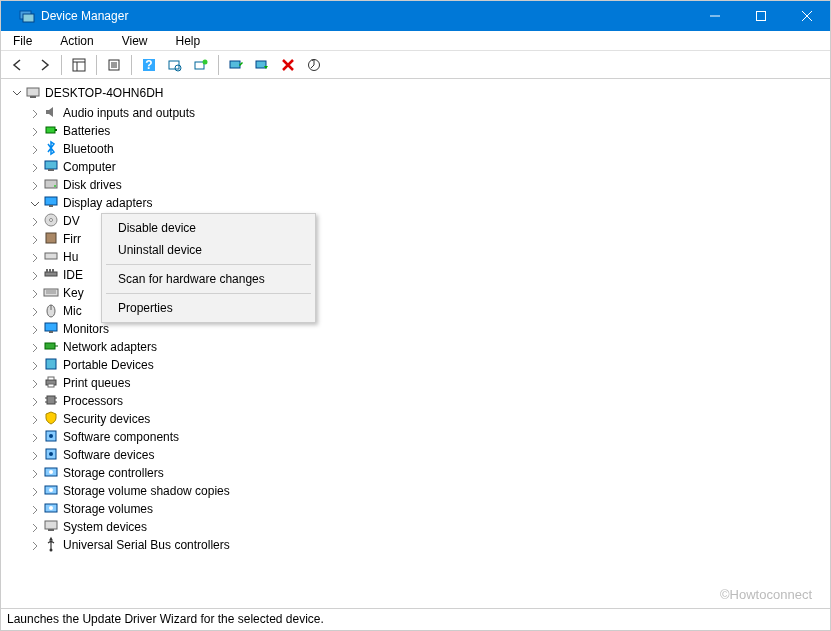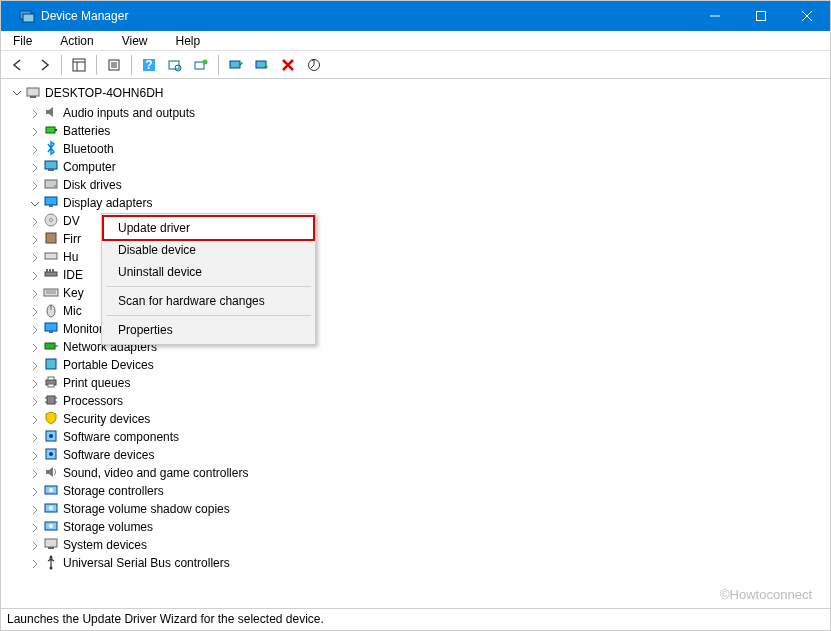--- a/index.html
+++ b/index.html
@@ -446,34 +446,20 @@
         <span class="label">Software devices</span>
       </div>
       <div class="row indent1">
         <span class="exp">
           <svg width="10" height="10">
             <path d="M3 1 L7 5 L3 9" fill="none" stroke="#888"></path>
           </svg>
         </span>
         <span class="icon">
           <svg width="16" height="16">
-            <path d="M3 6 h3 l4 -3 v10 l-4 -3 h-3 z" fill="#777"></path>
-            <path d="M11 5 c2 1 2 5 0 6" fill="none" stroke="#777"></path>
-          </svg>
-        </span>
-        <span class="label">Sound, video and game controllers</span>
-      </div>
-      <div class="row indent1">
-        <span class="exp">
-          <svg width="10" height="10">
-            <path d="M3 1 L7 5 L3 9" fill="none" stroke="#888"></path>
-          </svg>
-        </span>
-        <span class="icon">
-          <svg width="16" height="16">
             <rect x="2" y="4" width="12" height="8" fill="#8cf" stroke="#048"></rect>
             <circle cx="8" cy="8" r="2" fill="#fff"></circle>
           </svg>
         </span>
         <span class="label">Storage controllers</span>
       </div>
       <div class="row indent1">
         <span class="exp">
           <svg width="10" height="10">
             <path d="M3 1 L7 5 L3 9" fill="none" stroke="#888"></path>
@@ -526,21 +512,20 @@
             <path d="M8 14 v-9 M8 5 l-3 2 M8 5 l3 2 M8 2 l-1 2 h2 z" fill="none" stroke="#333" stroke-width="1.2"></path>
             <circle cx="8" cy="14" r="1.5" fill="#333"></circle>
           </svg>
         </span>
         <span class="label">Universal Serial Bus controllers</span>
       </div>
     </div>
 </div>
 
 <div class="ctxmenu">
-  <div class="ctxitem highlight">Update driver</div>
   <div class="ctxitem">Disable device</div>
   <div class="ctxitem">Uninstall device</div>
   <div class="ctxsep"></div>
   <div class="ctxitem">Scan for hardware changes</div>
   <div class="ctxsep"></div>
   <div class="ctxitem bold">Properties</div>
 </div>
 
 <div class="watermark">©Howtoconnect</div>
 

